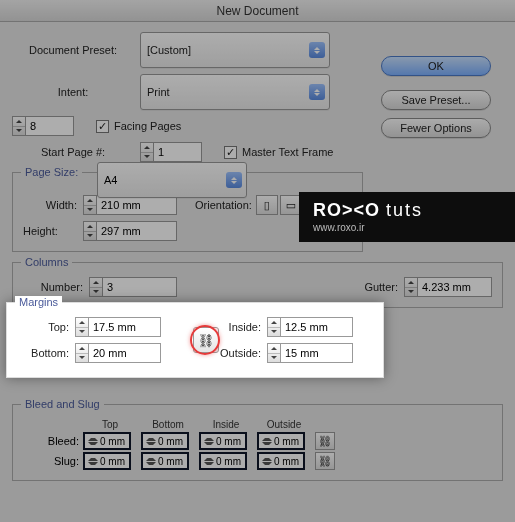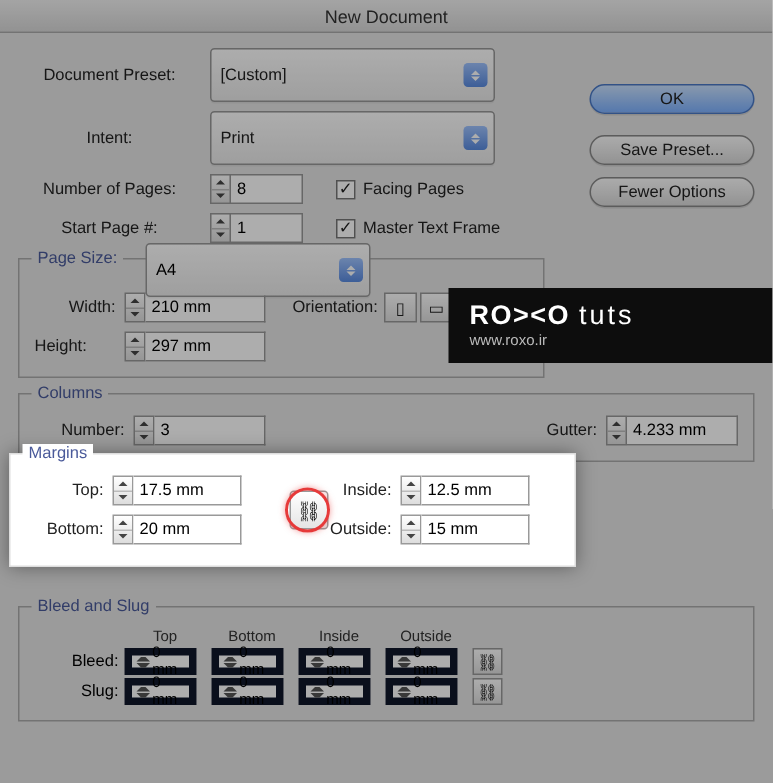--- a/index.html
+++ b/index.html
@@ -9,21 +9,21 @@
 .dialog { padding: 10px 12px 12px 12px; position: relative; }
 .row { display: flex; align-items: center; margin-bottom: 6px; font-size: 11px; color: #222; }
 .label-r { width: 128px; text-align: center; padding-right: 6px; }
 .select { display: flex; align-items: center; height: 36px; background: linear-gradient(#fff,#eaeaea); border: 1px solid #999; border-radius: 3px; padding: 0 4px 0 6px; font-size: 11px; box-shadow: 0 1px 0 rgba(0,0,0,0.05); }
 .select .cap { margin-left: auto; width: 16px; height: 16px; border-radius: 3px; background: linear-gradient(#9fc3ff,#5a8be0); display: flex; flex-direction: column; align-items: center; justify-content: center; }
 .select .cap::before, .select .cap::after { content: ""; border-left: 3px solid transparent; border-right: 3px solid transparent; }
 .select .cap::before { border-bottom: 3px solid #fff; margin-bottom: 1px; }
 .select .cap::after { border-top: 3px solid #fff; }
 .btn { width: 110px; height: 20px; border-radius: 10px; background: linear-gradient(#fcfcfc,#d9d9d9); border: 1px solid #888; font-size: 11px; color: #222; text-align: center; line-height: 18px; box-shadow: 0 1px 0 rgba(0,0,0,0.1); margin-bottom: 8px; }
 .btn.primary { background: linear-gradient(#c9e1ff,#7db1ff); border-color: #4a79c7; }
-.btncol { position: absolute; right: 12px; top: 34px; display: flex; flex-direction: column; align-items: center; justify-content: space-between; }
+.btncol { position: absolute; right: 24px; top: 34px; display: flex; flex-direction: column; align-items: center; justify-content: space-between; }
 .spin { display: flex; align-items: center; }
 .spin .arrows { width: 14px; height: 20px; display: flex; flex-direction: column; border: 1px solid #999; background: linear-gradient(#fff,#ddd); }
 .spin .arrows div { flex: 1; display: flex; align-items: center; justify-content: center; }
 .spin .arrows div:first-child { border-bottom: 1px solid #bbb; }
 .spin .arrows .up::before { content: ""; border-left: 3px solid transparent; border-right: 3px solid transparent; border-bottom: 3px solid #444; }
 .spin .arrows .dn::before { content: ""; border-left: 3px solid transparent; border-right: 3px solid transparent; border-top: 3px solid #444; }
 .spin input { height: 20px; border: 1px solid #999; border-left: none; padding: 0 4px; font-size: 11px; background: #fff; }
 .chk { width: 13px; height: 13px; border: 1px solid #777; background: #fff; display: inline-flex; align-items: center; justify-content: center; margin-right: 5px; font-size: 11px; color: #222; line-height: 1; }
 .field { border: 1px solid #aaa; margin: 10px 140px 10px 0; padding: 14px 10px 10px 10px; position: relative; font-size: 11px; }
 .field.full { margin-right: 0; }
@@ -32,21 +32,21 @@
 .link-icon { width: 26px; height: 26px; border: 1px solid #999; border-radius: 3px; background: linear-gradient(#fff,#e5e5e5); display: flex; align-items: center; justify-content: center; font-size: 13px; }
 .roxo { position: absolute; right: 0; top: 192px; width: 216px; height: 50px; background: #0d0d0d; color: #fff; padding: 8px 14px; z-index: 6; }
 .roxo-logo { font-size: 18px; font-weight: 700; letter-spacing: 1px; }
 .roxo-logo .thin { font-weight: 300; letter-spacing: 2px; margin-left: 6px; }
 .roxo-url { font-size: 10px; color: #bbb; margin-top: 1px; }
 .margins-hl { position: absolute; left: 6px; top: 302px; width: 378px; height: 76px; background: #fff; border: 1px solid #ddd; z-index: 10; padding: 14px 10px 10px 10px; box-shadow: 0 0 12px rgba(0,0,0,0.4); font-size: 11px; }
 .margins-hl .legend { background: #fff; }
 .red-ring { position: absolute; width: 30px; height: 30px; border: 2px solid #e63a3a; border-radius: 50%; left: 183px; top: 22px; box-shadow: 0 0 4px rgba(230,58,58,0.5); pointer-events: none; }
 .tbl { display: grid; grid-template-columns: 56px 54px 54px 54px 54px 28px; gap: 2px 4px; align-items: center; font-size: 11px; }
 .tbl .hd { text-align: center; color: #333; font-size: 10px; }
-.mini { width: 48px; height: 18px; border: 5px solid #0f172a; background: #fff; padding: 0 3px; font-size: 10px; display: flex; align-items: center; }
+.mini { width: 48px; height: 18px; border: 2px solid #0f172a; background: #fff; padding: 0 3px; font-size: 10px; display: flex; align-items: center; }
 .mini .ar { width: 10px; display: flex; flex-direction: column; margin-right: 2px; }
 .mini .ar::before { content: ""; border-left: 3px solid transparent; border-right: 3px solid transparent; border-bottom: 3px solid #555; margin-bottom: 1px; }
 .mini .ar::after { content: ""; border-left: 3px solid transparent; border-right: 3px solid transparent; border-top: 3px solid #555; }
 </style>
 </head>
 <body>
 
 <div class="titlebar">New Document</div>
 
 <div class="dialog">
@@ -66,21 +66,20 @@
     </div>
   </div>
   <div class="row">
     <div class="label-r">Intent:</div>
     <div class="select" style="width:190px">
       <span>Print</span>
         <span class="cap"></span>
     </div>
   </div>
   <div class="row">
-    <div class="label-r">Number of Pages:</div>
     <div class="spin">
       <div class="arrows">
           <div class="up"></div>
           <div class="dn"></div>
         </div>
       <input style="width: 48px;" value="8">
     </div>
     <div style="width:22px"></div>
     <span class="chk">✓</span>
     <span>Facing Pages</span>

